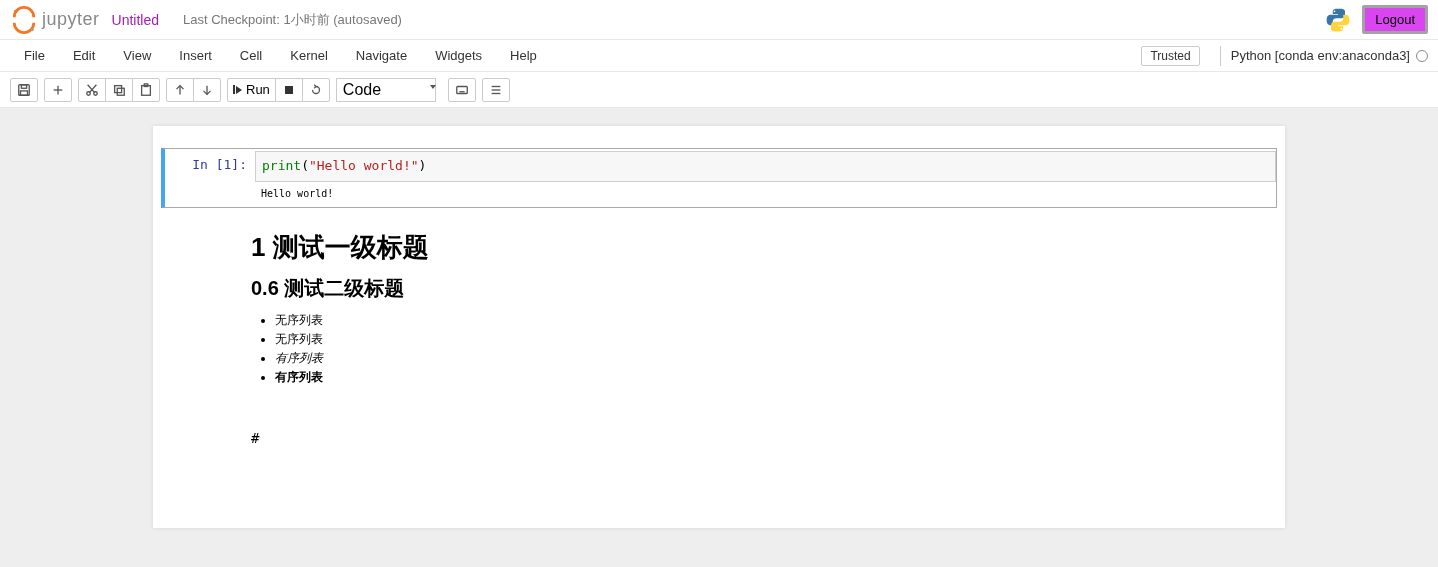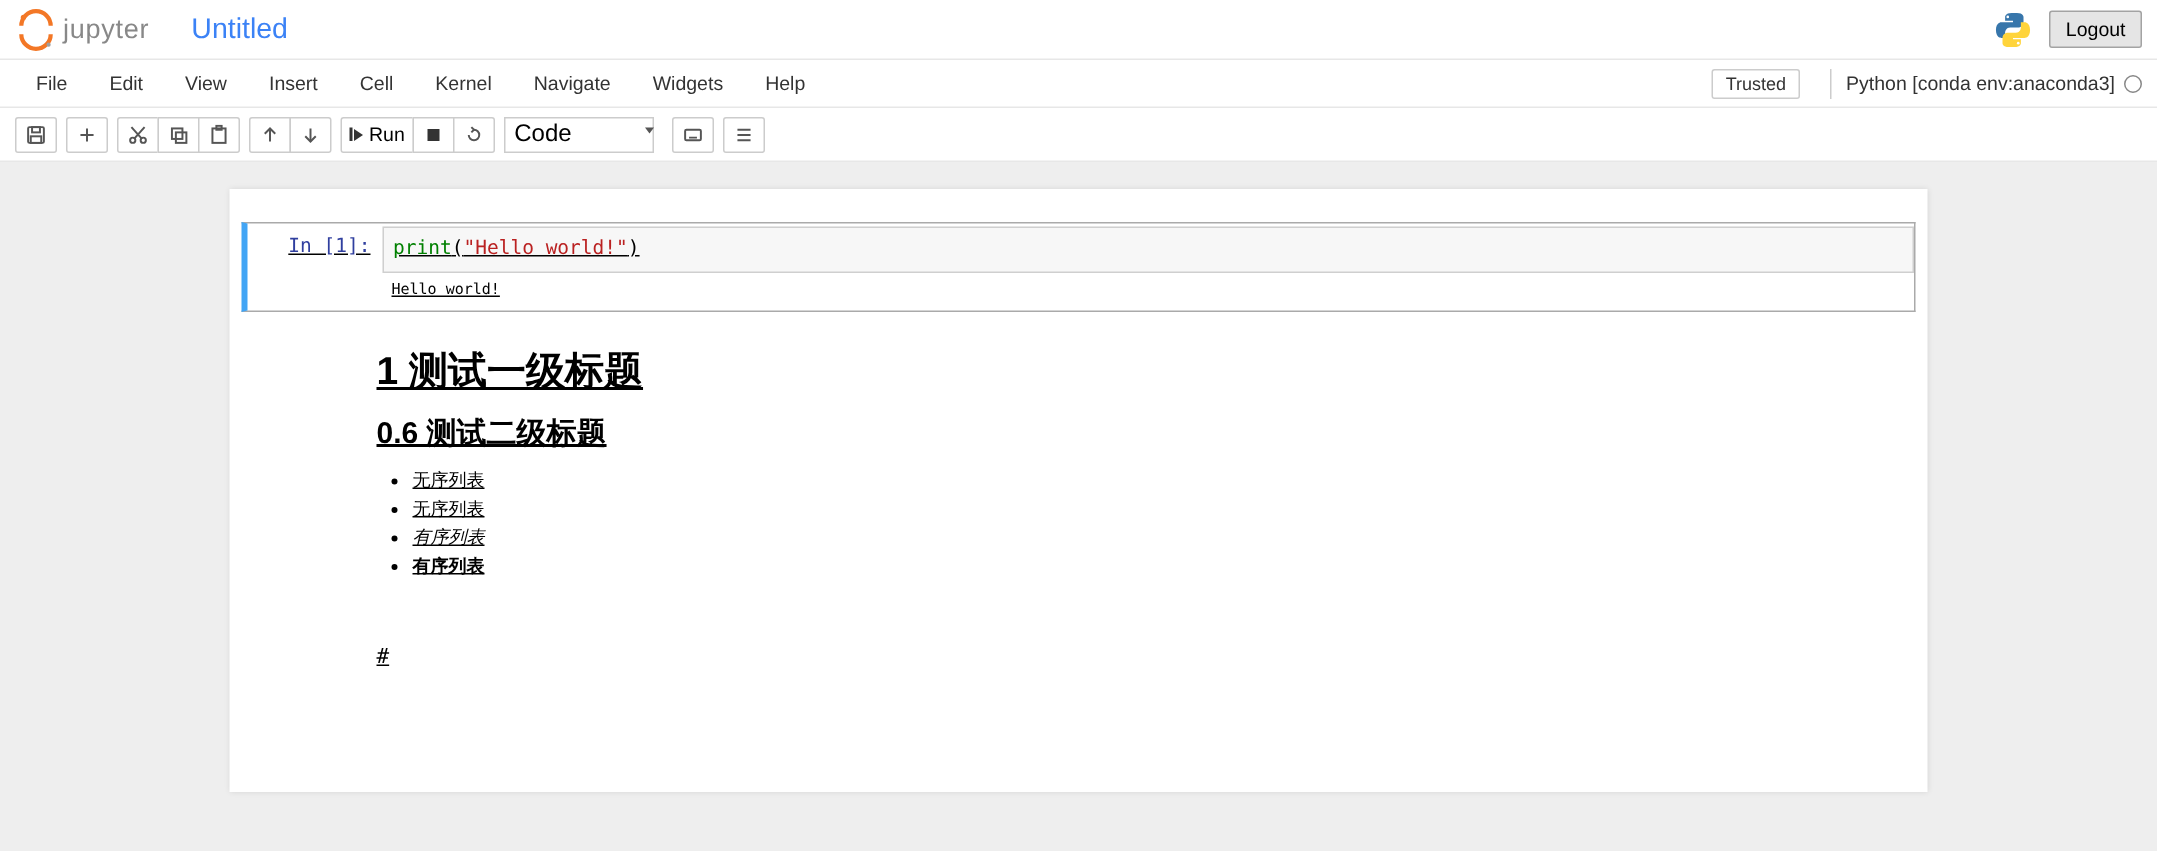--- a/index.html
+++ b/index.html
@@ -1,25 +1,25 @@
 <!DOCTYPE html>
 <html><head>
 <meta charset="utf-8">
 <style>
 * { box-sizing: border-box; margin: 0; padding: 0; }
 body { font-family: "Helvetica Neue", Helvetica, Arial, sans-serif; font-size: 13px; background: #fff; }
 .header { display: flex; align-items: center; padding: 5px 10px; border-bottom: 1px solid #e7e7e7; height: 40px; }
-.logo { display: flex; align-items: center; margin-right: 28px; }
+.logo { display: flex; align-items: center; margin-right: 12px; }
 .logo-svg { width: 28px; height: 28px; }
 .logo-text { font-size: 18px; color: #888; letter-spacing: 0.5px; margin-left: 4px; font-weight: 400; }
-.title { font-size: 19px; color: #3b82f6; margin-right: 24px; }
+.title { font-size: 14px; color: #a21caf; margin-right: 24px; }
 .checkpoint { font-size: 13px; color: #777; }
 .header-spacer { flex: 1; }
 .python-ico { width: 28px; height: 28px; margin-right: 10px; }
-.logout-btn { border: 1px solid #a3a3a3; background: #e5e5e5; padding: 4px 10px; font-size: 13px; border-radius: 2px; cursor: pointer; }
+.logout-btn { border: 3px solid #a3a3a3; background: #d946ef; padding: 4px 10px; font-size: 13px; border-radius: 2px; cursor: pointer; }
 
 .menubar { display: flex; align-items: center; padding: 0 10px; height: 32px; border-bottom: 1px solid #e7e7e7; font-size: 13px; color: #333; }
 .menu-item { padding: 6px 14px; cursor: pointer; }
 .menubar-spacer { flex: 1; }
 .trusted { border: 1px solid #ccc; padding: 2px 8px; margin-right: 10px; font-size: 12px; border-radius:2px; }
 .divider-v { width: 1px; height: 20px; background: #ccc; margin: 0 10px; }
 .kernel-name { font-size: 13px; color: #333; margin-right: 6px; }
 .kernel-ind { width: 12px; height: 12px; border: 1.5px solid #888; border-radius: 50%; display: inline-block; }
 
 .toolbar { display: flex; align-items: center; padding: 4px 10px; height: 36px; border-bottom: 1px solid #e7e7e7; background:#fff; }
@@ -30,21 +30,21 @@
 .tgroup .tbtn:last-child { border-top-right-radius: 2px; border-bottom-right-radius: 2px; margin-right:0;}
 .cell-type { border: 1px solid #ccc; height: 24px; font-size: 16px; padding: 0 18px 0 6px; margin-right: 6px; background:#fff; appearance: none; -webkit-appearance:none; position:relative; min-width: 100px;}
 .select-wrap { position: relative; margin-right: 6px;}
 .select-wrap::after{content:"";position:absolute;right:6px;top:7px;width:0;height:0;border-left:3px solid transparent;border-right:3px solid transparent;border-top:4px solid #555;}
 .select-wrap::before{content:"";position:absolute;right:6px;bottom:7px;width:0;height:0;border-left:3px solid transparent;border-right:3px solid transparent;border-bottom:4px solid #555;}
 .run-btn .play { width: 0; height: 0; border-top: 4px solid transparent; border-bottom: 4px solid transparent; border-left: 6px solid #333; margin-right: 4px; display:inline-block;}
 .run-btn .barplay { width:2px;height:9px;background:#333;margin-right:1px;display:inline-block;}
 .stop-sq { width: 8px; height: 8px; background: #333; display:inline-block;}
 
 .canvas { background: #eee; padding: 18px 0 40px 0; min-height: 460px; display: flex; justify-content: center; }
-.notebook { background: #fff; width: 1132px; padding: 20px 0; box-shadow: 0 0 4px rgba(0,0,0,0.1); text-decoration: underline; }
+.notebook { background: #fff; width: 1132px; padding: 20px 0; box-shadow: 0 0 4px rgba(0,0,0,0.1); }
 
 .cell { display: flex; padding: 2px 8px; }
 .cell.selected { border-left: 4px solid #42A5F5; border-top:1px solid #aaa; border-bottom:1px solid #aaa; border-right:1px solid #aaa; margin:2px 8px; padding:2px 0;}
 .prompt { width: 90px; text-align: right; padding: 6px 8px 0 0; font-family: monospace; font-size: 13px; color: #303F9F; flex-shrink: 0;}
 .input-area { flex: 1; padding: 6px 6px 6px 6px; border:1px solid #cfcfcf; background: #f7f7f7; font-family: monospace; font-size: 13px; line-height: 1.3; }
 .out-area { flex: 1; padding: 6px 6px 6px 6px; font-family: monospace; font-size: 10px; }
 .kw { color: #008000; }
 .str { color: #BA2121; }
 
 .md-cell { padding: 6px 8px 6px 98px; }
@@ -65,20 +65,21 @@
   <div class="logo">
     <svg class="logo-svg" viewBox="0 0 40 40">
       <circle cx="8" cy="8" r="2.5" fill="#F37726"></circle>
       <path d="M6 24 A14 14 0 0 0 34 24" stroke="#F37726" stroke-width="4" fill="none"></path>
       <path d="M6 16 A14 14 0 0 1 34 16" stroke="#F37726" stroke-width="4" fill="none"></path>
       <circle cx="32" cy="34" r="2" fill="#9E9E9E"></circle>
     </svg>
     <span class="logo-text">jupyter</span>
   </div>
   <span class="title">Untitled</span>
+  <span class="checkpoint">Last Checkpoint: 1小时前   (autosaved)</span>
   <div class="header-spacer"></div>
   <svg class="python-ico" viewBox="0 0 32 32">
     <path d="M15 3c-5 0-5 3-5 3v3h6v1H7s-4 0-4 6 4 6 4 6h3v-4s0-4 4-4h6s4 0 4-4V6s0-3-5-3h-4z" fill="#3776AB"></path>
     <circle cx="12" cy="6" r="1" fill="#fff"></circle>
     <path d="M17 29c5 0 5-3 5-3v-3h-6v-1h9s4 0 4-6-4-6-4-6h-3v4s0 4-4 4h-6s-4 0-4 4v4s0 3 5 3h4z" fill="#FFD43B"></path>
     <circle cx="20" cy="26" r="1" fill="#fff"></circle>
   </svg>
   <button class="logout-btn">Logout</button>
 </div>
 

